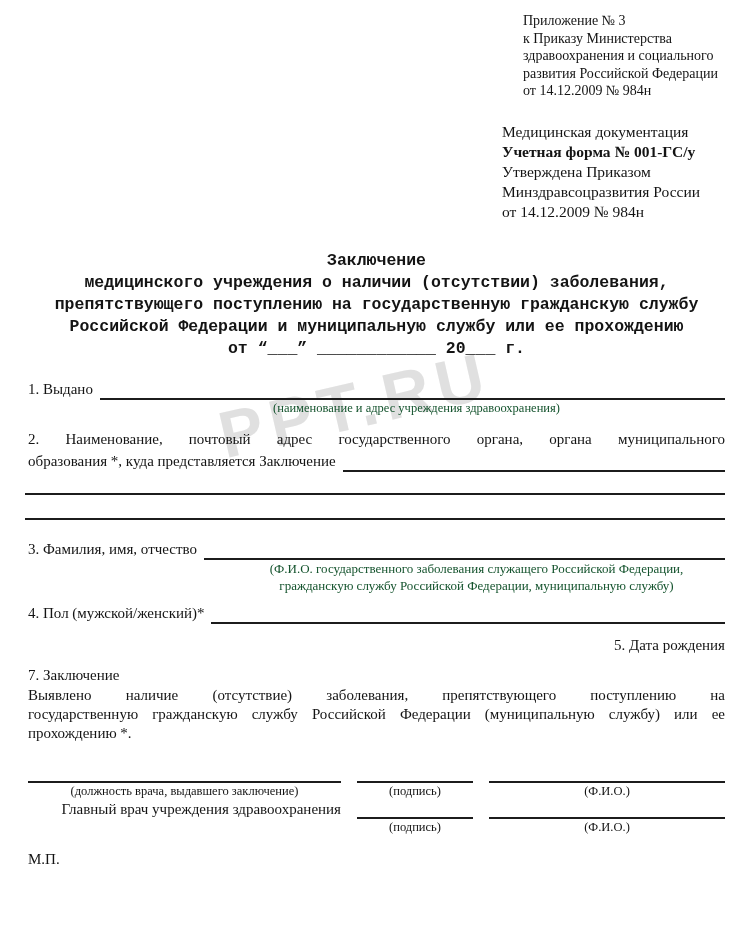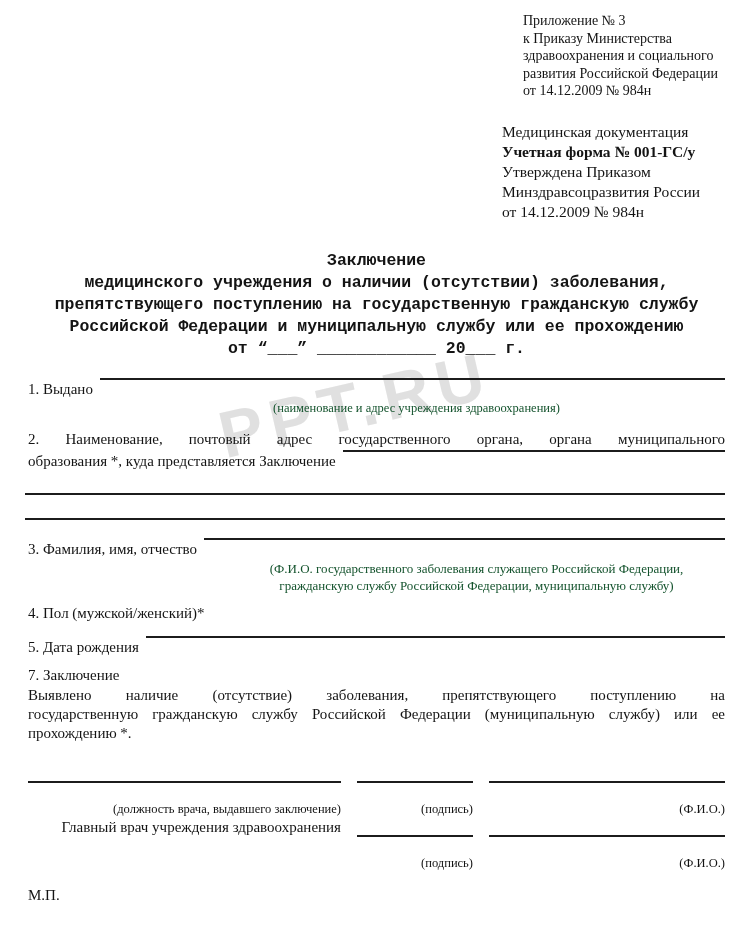--- a/index.html
+++ b/index.html
@@ -18,44 +18,44 @@
     color:#c3c3c3; opacity:.5; white-space:nowrap; user-select:none;
   }
   .content { position:relative; z-index:1; }
 
   .hdr-appendix { margin-left:495px; font-size:14px; line-height:17.5px; }
   .hdr-meddoc   { margin-left:474px; margin-top:22px; font-size:15.5px; line-height:20px; }
   .bold { font-weight:bold; }
 
   .title-block { margin-top:28px; text-align:center; font-weight:bold; font-size:16.5px; line-height:22px;font-family:Liberation Mono, monospace; }
 
-  .row  { display:flex; align-items:flex-start; line-height:22px; }
+  .row  { display:flex; align-items:flex-end; line-height:22px; }
   .lbl  { white-space:nowrap; }
   .ln   { flex:1 1 auto; border-bottom:2px solid #1c1c1c; margin-left:7px; }
   .cap  { font-size:12.5px; line-height:16px; text-align:center; color:#14532d; }
   .cap-item1 { padding-left:80px; }
   .cap-item3 { padding-left:200px; font-size:13px; line-height:17px; }
 
   .jline { text-align:justify; text-align-last:justify; line-height:22px; }
   .blank1 { height:21px; border-bottom:2px solid #1c1c1c; margin-left:-3px; }
   .blank2 { height:23px; border-bottom:2px solid #1c1c1c; margin-left:-3px; }
 
-  .mt8  { margin-top:8px;flex-direction:column; }  .mt10 { margin-top:10px; }
+  .mt8  { margin-top:8px; }  .mt10 { margin-top:10px;flex-direction:column; }
   .mt12 { margin-top:12px; } .mt18 { margin-top:18px; }
   .mt6  { margin-top:6px; }
 
   .para { line-height:19px; }
   .para .jl { text-align:justify; text-align-last:justify; }
 
   .sigrow { display:grid; grid-template-columns:313px 116px 236px; column-gap:16px; }
   .sigrow1 { margin-top:20px; }
   .sigrow2 { }
   .sigcell { display:flex; flex-direction:column; }
   .sigline { border-bottom:2px solid #1c1c1c; height:18px; }
-  .sigcap  { font-size:12.5px; line-height:16px; text-align:right; padding-top:18px; }
+  .sigcap  { font-size:12.5px; line-height:16px; text-align:center; padding-top:0; }
   .siglabel { align-self:end; line-height:20px; padding-bottom:1px; white-space:nowrap; }
 
   .stamp { margin-top:14px; line-height:20px; }
 </style>
 </head>
 <body>
 
 <div class="page">
 
   <div class="watermark">PPT.RU</div>

